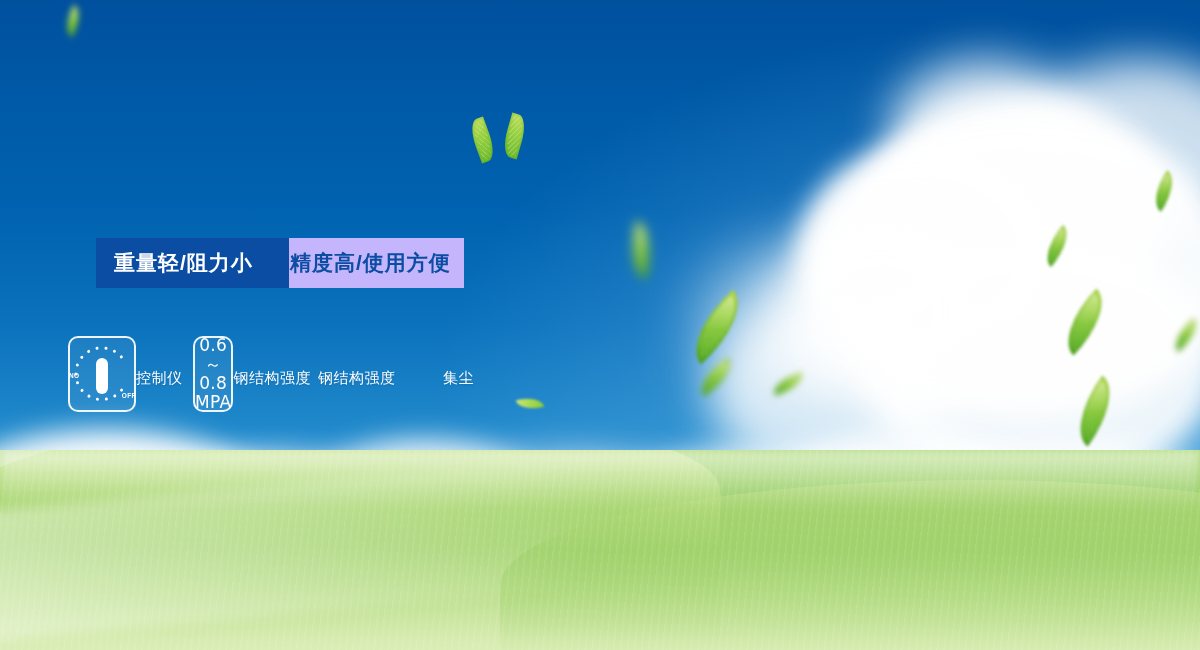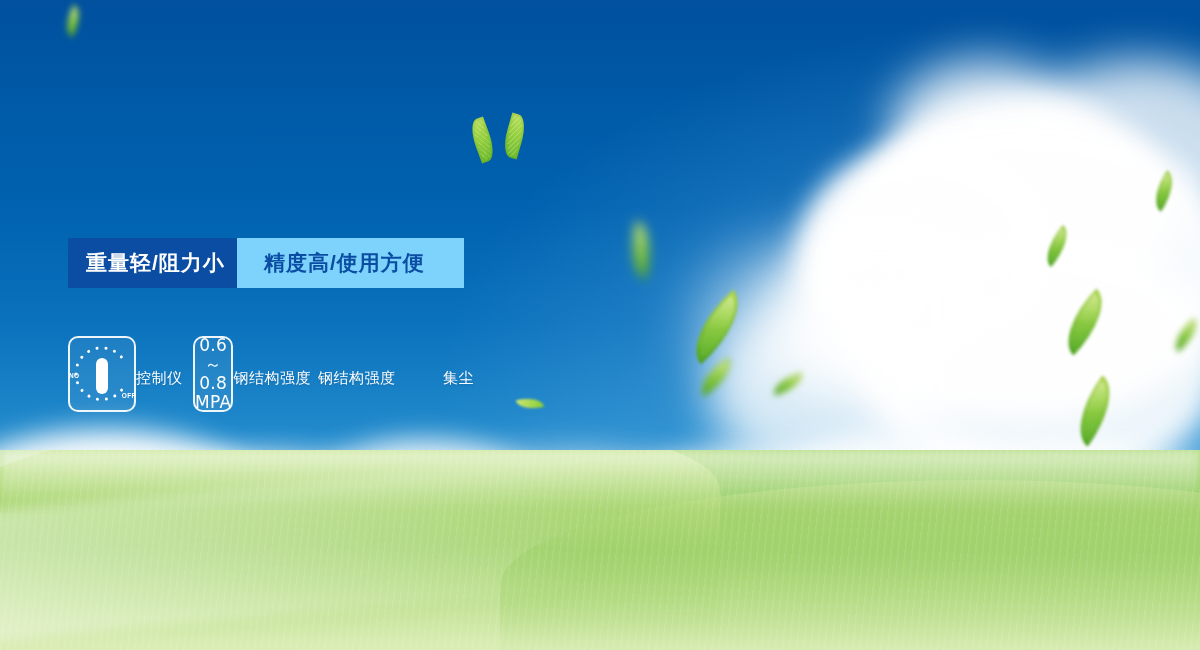--- a/index.html
+++ b/index.html
@@ -160,29 +160,30 @@
   .subtitle {
     position:absolute; left:68px; top:238px;
     height:50px; width:396px;
     display:flex; align-items:stretch;
   }
   .sub-dark {
     position:relative;
     background:#0b4da2;
     color:#ffffff;
     display:flex; align-items:center;
-    padding:0 12px 0 18px;
+    padding:0 36px 0 18px;
     font-size:21px; font-weight:700; letter-spacing:1px;
     white-space:nowrap;
     z-index:2;
+    margin-left:28px;
   }
   .sub-light {
     position:relative;
     flex:1;
-    background:#7dd3fc;
+    background:#c4b5fd;
     color:#0b4da2;
     display:flex; align-items:center; justify-content:center;
     font-size:21px; font-weight:700; letter-spacing:1px;
     white-space:nowrap;
     clip-path: polygon(22px 0, 100% 0, 100% 100%, 0 100%);
     margin-left:-22px;
     z-index:1;
   }
   .sub-light span { margin-left:10px; }
 

